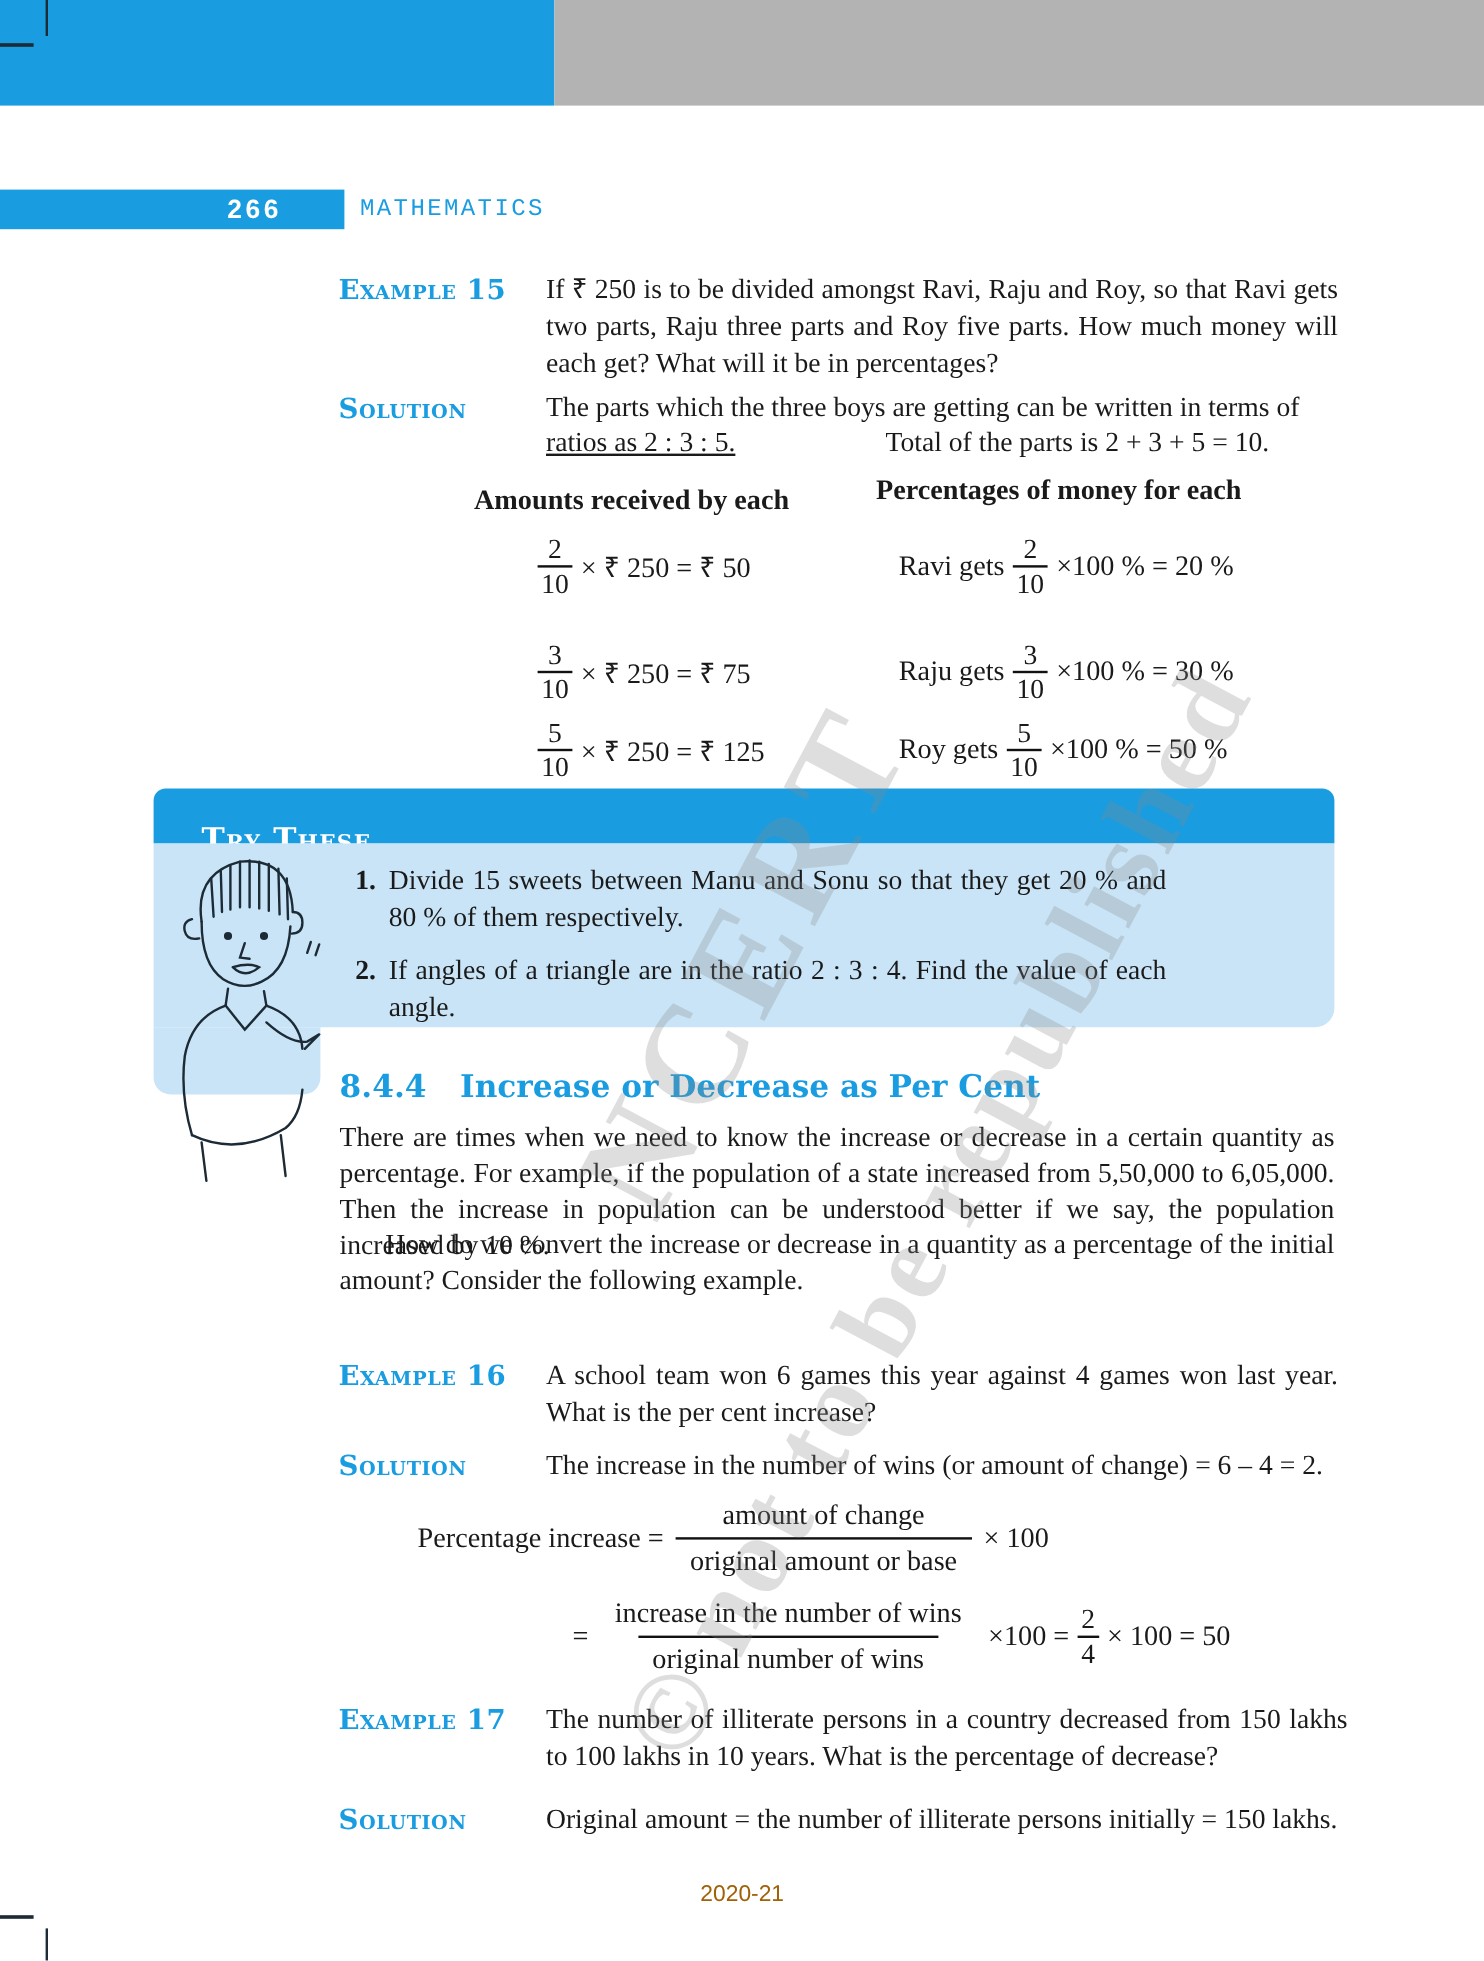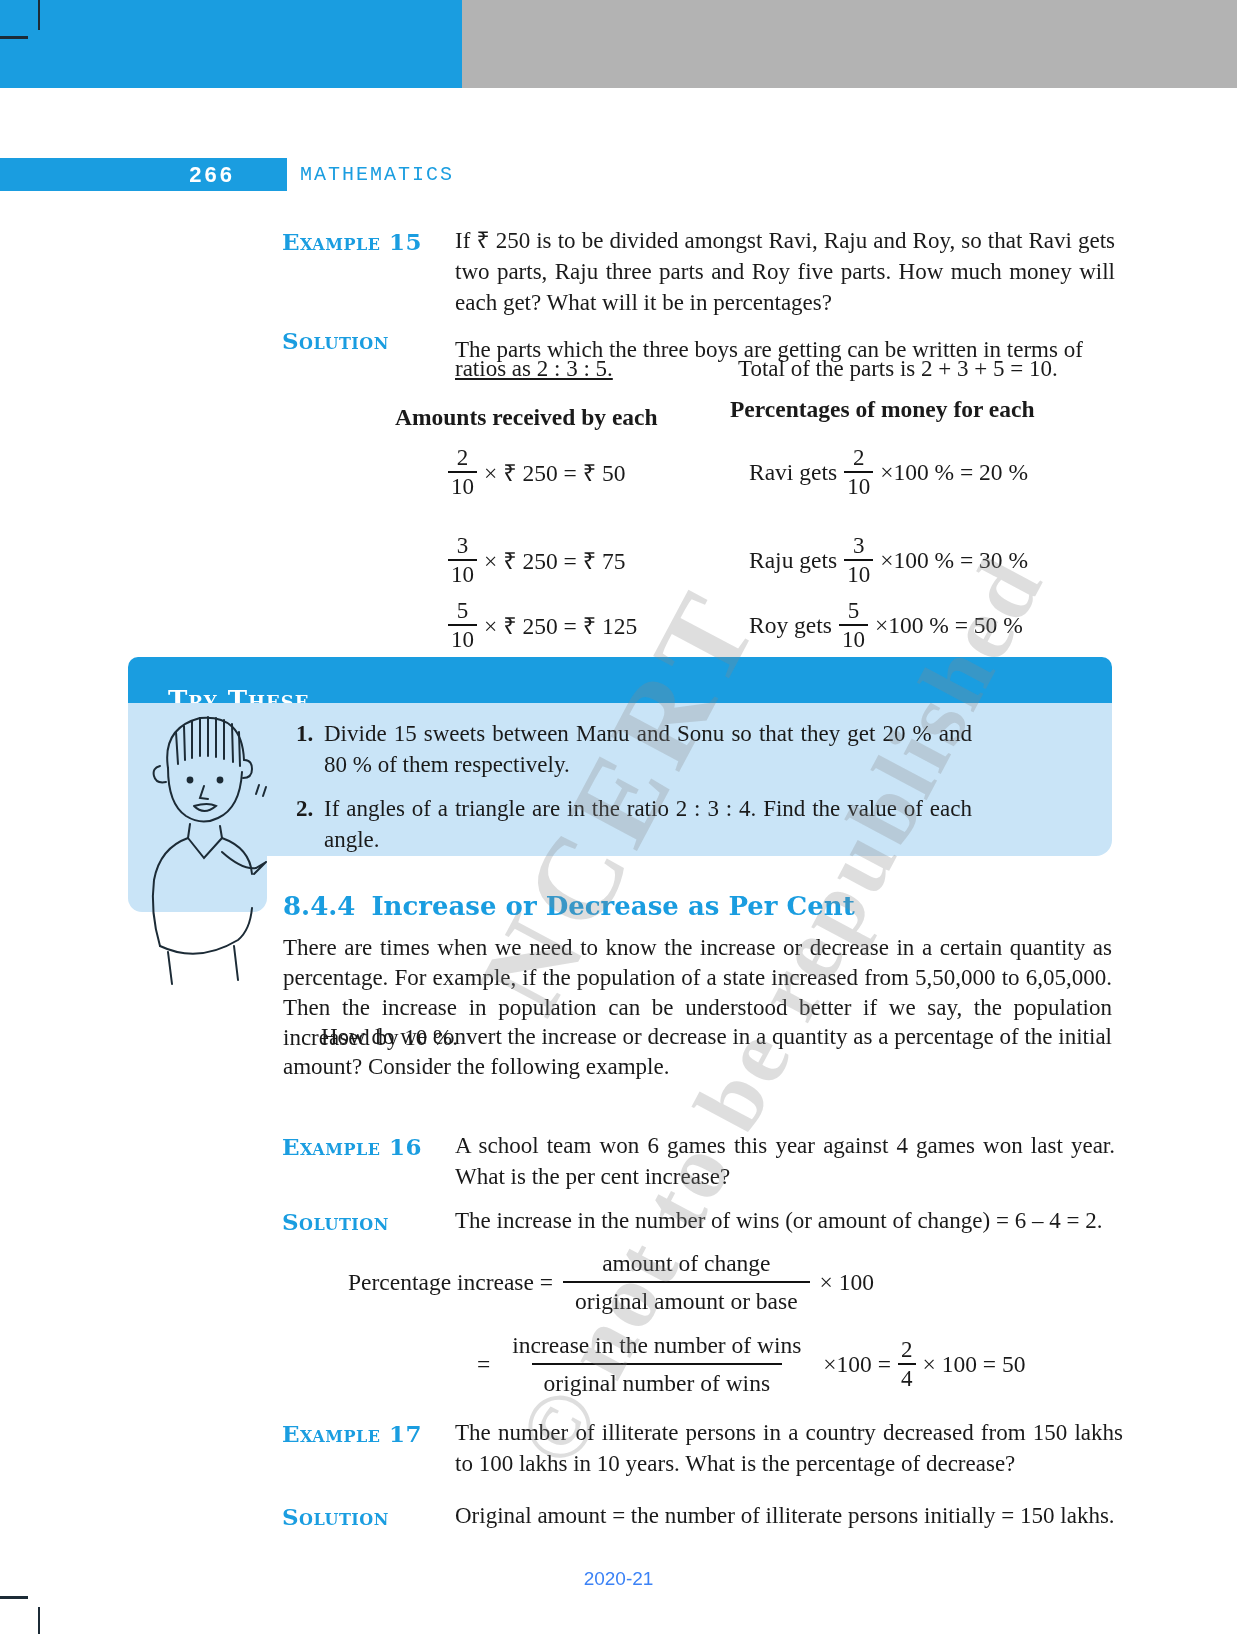--- a/index.html
+++ b/index.html
@@ -39,36 +39,36 @@
   .try-body{position:absolute;left:128px;top:703px;width:984px;height:153px;background:var(--light,#C9E4F7);
     border-radius:0 0 16px 0;}
   .try-tab{position:absolute;left:128px;top:856px;width:139px;height:56px;background:var(--light,#C9E4F7);
     border-radius:0 0 14px 14px;}
   .try-list{position:absolute;left:296px;top:718px;width:746px;z-index:2;}
   .try-item{display:flex;margin-bottom:13px;}
   .try-num{width:28px;font-weight:bold;font-size:23px;line-height:31px;flex:none;}
   .try-item-text{width:648px;font-size:23px;line-height:31px;text-align:justify;}
   .boy{position:absolute;left:138px;top:702px;z-index:3;}
   
-  .section-heading{position:absolute;left:283px;top:891px;display:flex;gap:16px;
+  .section-heading{position:absolute;left:283px;top:891px;display:flex;gap:28px;
     font-family:"DejaVu Serif",serif;font-weight:bold;font-size:26px;color:var(--accent,#1A9DE0);white-space:nowrap;}
   .para{position:absolute;left:283px;width:829px;font-size:23px;line-height:30px;text-align:justify;}
   .indent{text-indent:38px;}
   
   .formula{position:absolute;display:flex;align-items:center;font-size:23.5px;white-space:nowrap;}
   .bigfrac{display:inline-flex;flex-direction:column;align-items:center;margin:0 10px;font-size:23.5px;line-height:30px;}
   .bigfrac .fnum{padding:0 12px 3px;}
   .bigfrac .fden{border-top:2px solid #111;padding:3px 12px 0;}
   
   .wm{position:absolute;font-family:"Liberation Serif",serif;color:rgba(135,135,135,0.28);
     white-space:nowrap;z-index:6;pointer-events:none;font-weight:bold;}
   #wm1{font-size:118px;left:620px;top:800px;transform:translate(-50%,-50%) rotate(-62deg);letter-spacing:10px;}
   #wm2{font-size:92px;left:780px;top:1010px;transform:translate(-50%,-50%) rotate(-62deg);letter-spacing:4px;}
   .footer{position:absolute;left:0;top:1568px;width:1237px;text-align:center;
-    font-family:"Liberation Sans",sans-serif;font-size:19px;color:#3b82f6;}
+    font-family:"Liberation Sans",sans-serif;font-size:19px;color:#a16207;}
 </style>
 </head>
 <body>
 
 <div id="page">
 
   <div class="banner-blue"></div>
   <div class="banner-gray"></div>
 
   <div class="mark" style="left:38px;top:0;width:2px;height:30px;"></div>
@@ -78,21 +78,21 @@
 
   <div class="folio-bar">
     <span>266</span>
   </div>
   <div class="book-title">MATHEMATICS</div>
 
   <div class="lbl" style="left:282px;top:228px;">Example 15</div>
   <div class="body-text" style="left:455px;top:225px;width:660px;">If ₹ 250 is to be divided amongst Ravi, Raju and Roy, so that Ravi gets two parts, Raju three parts and Roy five parts. How much money will each get? What will it be in percentages?</div>
 
   <div class="lbl" style="left:282px;top:327px;">Solution</div>
-  <div class="body-text" style="left:455px;top:324px;width:660px;margin-top:10px;">The parts which the three boys are getting can be written in terms of</div>
+  <div class="body-text" style="left:455px;top:324px;width:660px;">The parts which the three boys are getting can be written in terms of</div>
   <div style="position:absolute;left:455px;top:356px;width:660px;font-size:23px;text-decoration:underline;">
     <span>ratios as 2 : 3 : 5.</span>
     <span style="position:absolute;left:283px;">Total of the parts is 2 + 3 + 5 = 10.</span>
   </div>
 
   <div class="col-head" style="left:395px;top:404px;">Amounts received by each</div>
   <div class="col-head" style="left:730px;top:396px;">Percentages of money for each</div>
 
   <div class="share-row" style="left:441px;top:438px;">
     <div class="share-left">

